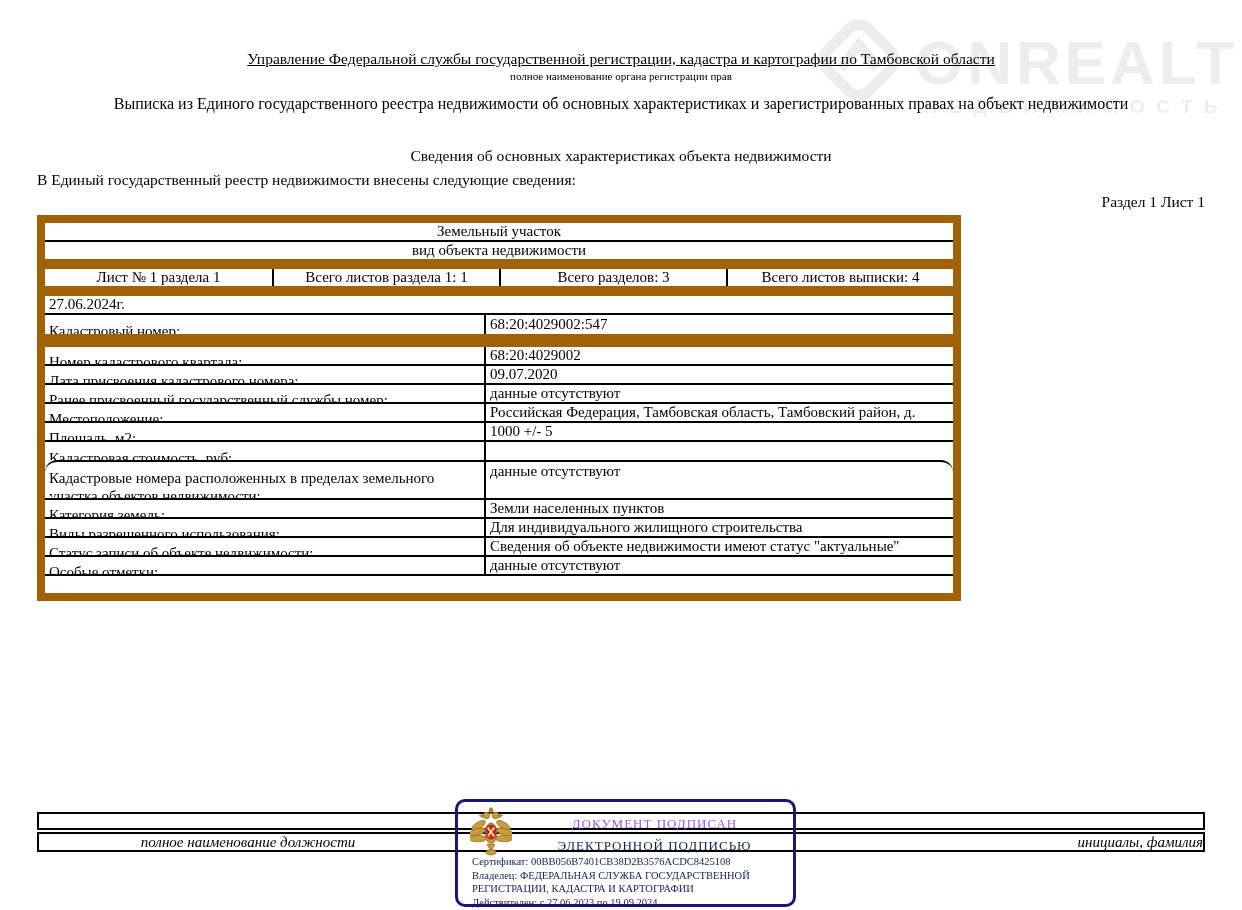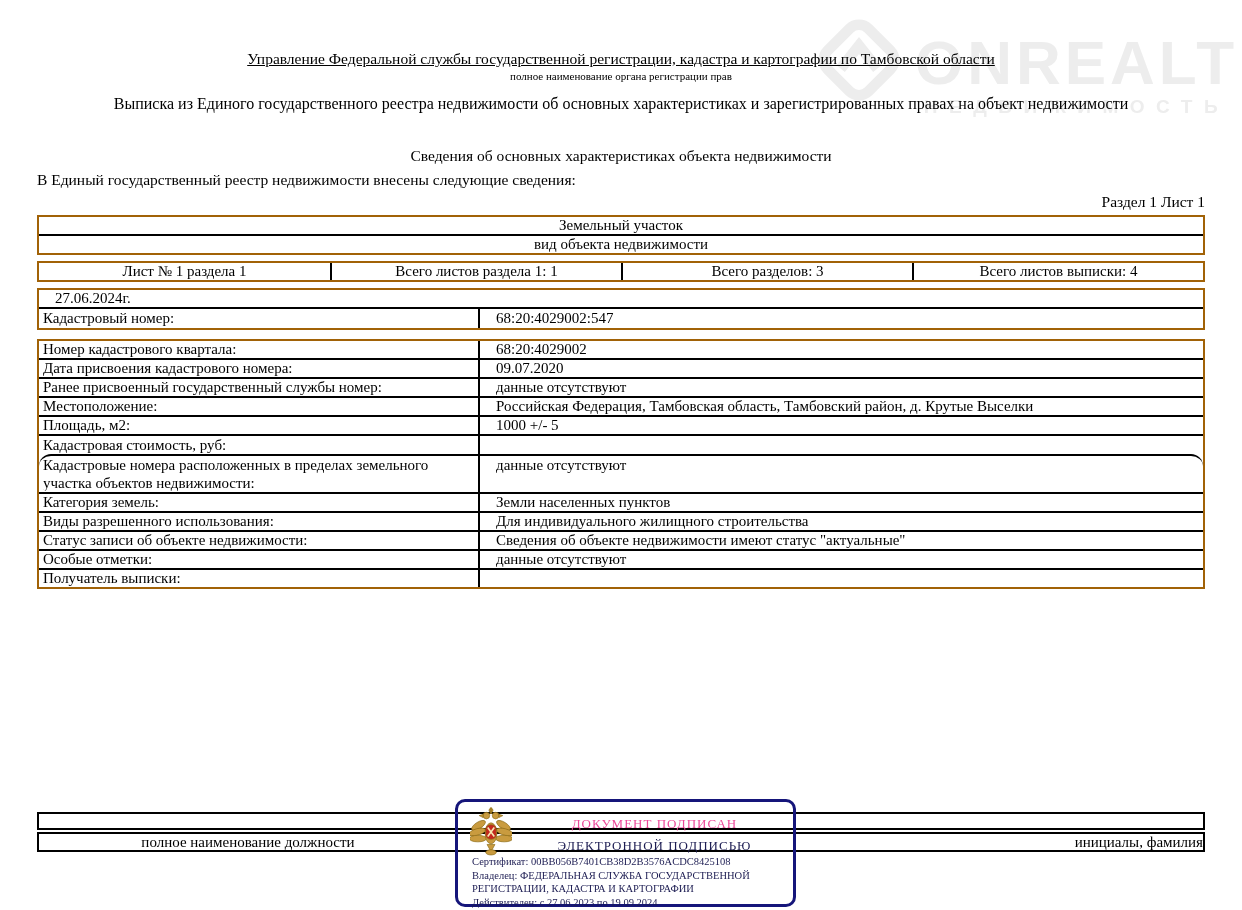--- a/index.html
+++ b/index.html
@@ -15,50 +15,50 @@
           color:#ededed;letter-spacing:11.5px;margin-top:4px;}
   
   .hdr{position:absolute;left:0;width:100%;text-align:center;z-index:1;}
   .authority{top:50px;font-size:15.5px;text-decoration:underline;white-space:nowrap;}
   .authority-caption{top:70px;font-size:11px;}
   .doc-title{top:95px;font-size:16px;white-space:nowrap;}
   .section-title{top:147px;font-size:15.5px;}
   .intro{position:absolute;left:37px;top:171px;font-size:15.5px;z-index:1;}
   .section-sheet{position:absolute;right:37px;top:193px;font-size:15.5px;z-index:1;}
   
-  .tbox{position:absolute;left:37px;width:1168px;border:2px solid #a16207;
+  .tbox{position:absolute;left:37px;width:924px;border:8px solid #a16207;
         box-sizing:border-box;background:#fff;z-index:1;font-size:15px;}
   .trow{display:flex;line-height:17px;height:17px;overflow:hidden;}
   .trow + .trow{border-top:2px solid #000;}
   .trow.h19{height:19px;line-height:19px;}
   .trow.h18{height:18px;line-height:18px;}
   .trow.tall{height:36px;line-height:18px;border-radius:12px;}
   .cc{width:100%;text-align:center;}
-  .lbl{width:441px;border-right:2px solid #000;padding:0 4px;box-sizing:border-box;}
-  .val{flex:1;padding:0 16px;box-sizing:border-box;}
+  .lbl{width:441px;border-right:2px solid #000;padding:7px 4px;box-sizing:border-box;}
+  .val{flex:1;padding:0 4px;box-sizing:border-box;}
   .c4{width:25%;text-align:center;box-sizing:border-box;}
   .c4 + .c4{border-left:2px solid #000;}
   #box1{top:215px;}
   #box2{top:261px;}
   #box3{top:288px;}
   #box4{top:339px;}
   
   .f-row{position:absolute;left:37px;width:1168px;border:2px solid #000;
-         box-sizing:border-box;background:transparent;z-index:1;}
+         box-sizing:border-box;background:transparent;z-index:1;font-style:italic;}
   #f-rowA{top:812px;height:18px;}
   #f-rowB{top:832px;height:20px;font-size:15px;line-height:16px;}
   .f-left{position:absolute;left:0;top:0;width:418px;text-align:center;}
   .f-right{position:absolute;right:0;top:0;width:410px;text-align:right;}
   
   .stamp{position:absolute;left:455px;top:799px;width:341px;height:108px;
          border:3px solid #15157a;border-radius:10px;box-sizing:border-box;
          background:transparent;z-index:5;}
   .stamp-emblem{position:absolute;left:12px;top:5px;}
   .stamp-line1{position:absolute;left:64px;right:6px;top:14px;text-align:center;
-               font-size:13px;letter-spacing:1px;color:#ec4899;}
+               font-size:13px;letter-spacing:1px;color:#8b5cf6;}
   .stamp-line2{position:absolute;left:64px;right:6px;top:36px;text-align:center;
                font-size:13px;letter-spacing:1px;color:#1c1c52;}
   .stamp-small{position:absolute;left:14px;right:6px;top:53px;font-size:10.5px;
                line-height:13.5px;color:#1c1c52;}
   .stamp-small div{white-space:nowrap;overflow:hidden;}
 </style>
 </head>
 <body>
 
 <div class="page">
@@ -148,21 +148,20 @@
     </div>
     <div class="trow">
       <div class="lbl">Статус записи об объекте недвижимости:</div>
       <div class="val">Сведения об объекте недвижимости имеют статус "актуальные"</div>
     </div>
     <div class="trow">
       <div class="lbl">Особые отметки:</div>
       <div class="val">данные отсутствуют</div>
     </div>
     <div class="trow">
-      <div class="lbl">Получатель выписки:</div>
       <div class="val"></div>
     </div>
   </div>
 
   <div class="f-row" id="f-rowA"></div>
   <div class="f-row" id="f-rowB">
     <div class="f-left">полное наименование должности</div>
     <div class="f-right">инициалы, фамилия</div>
   </div>
 

